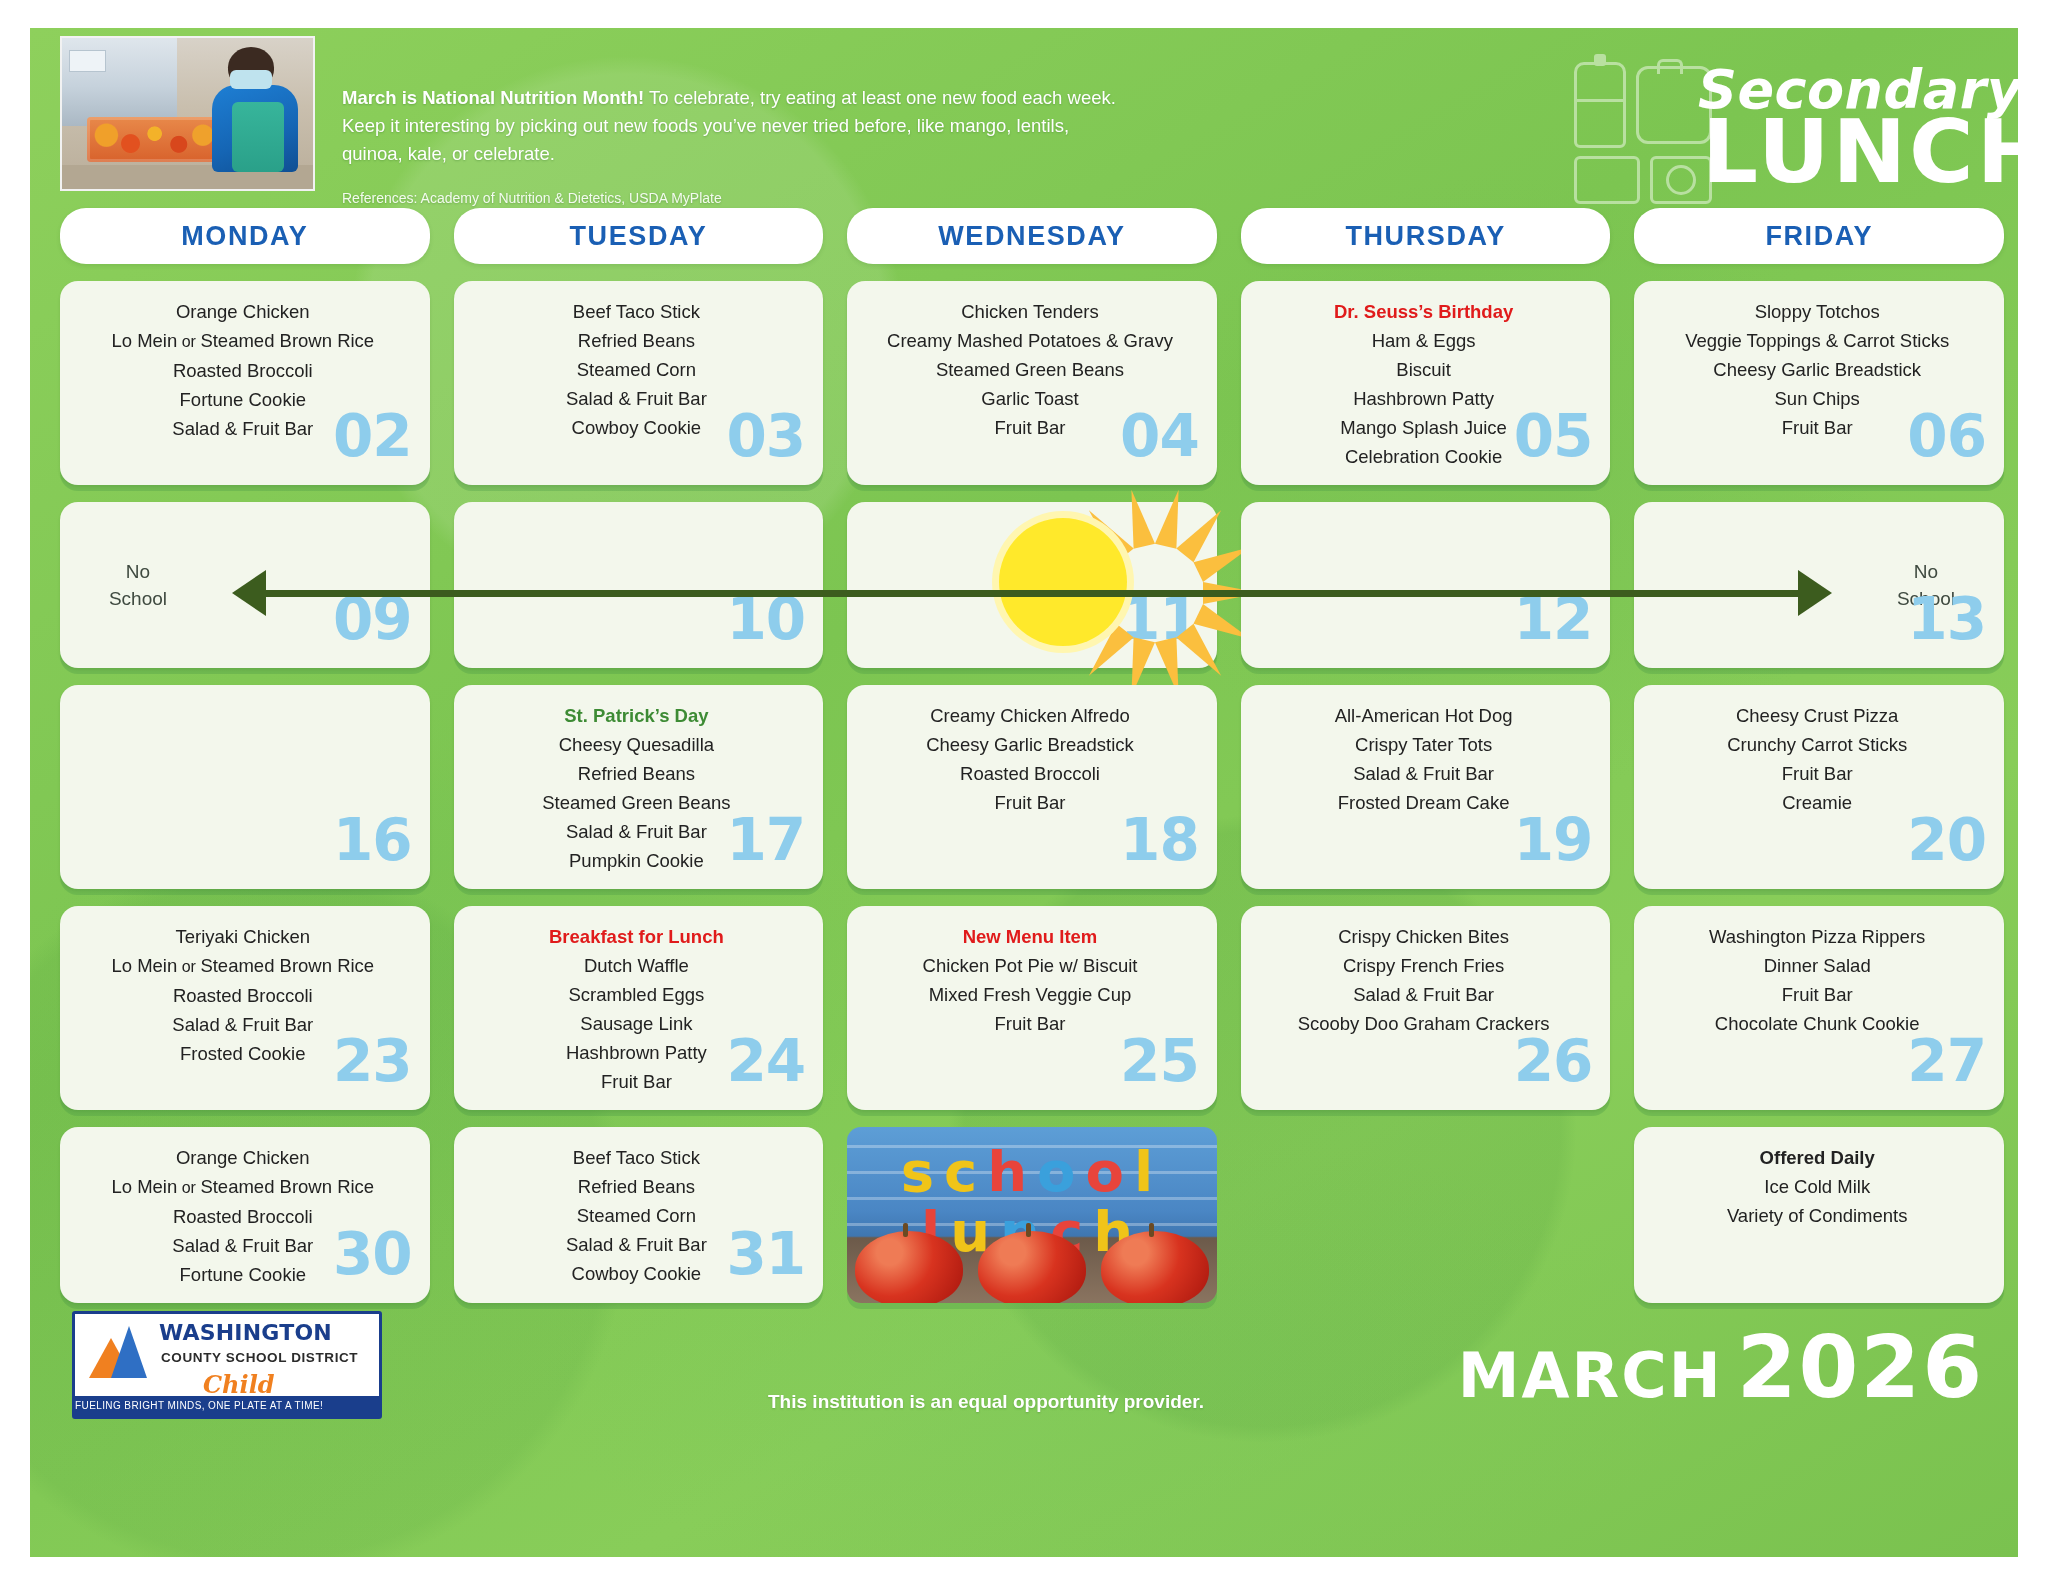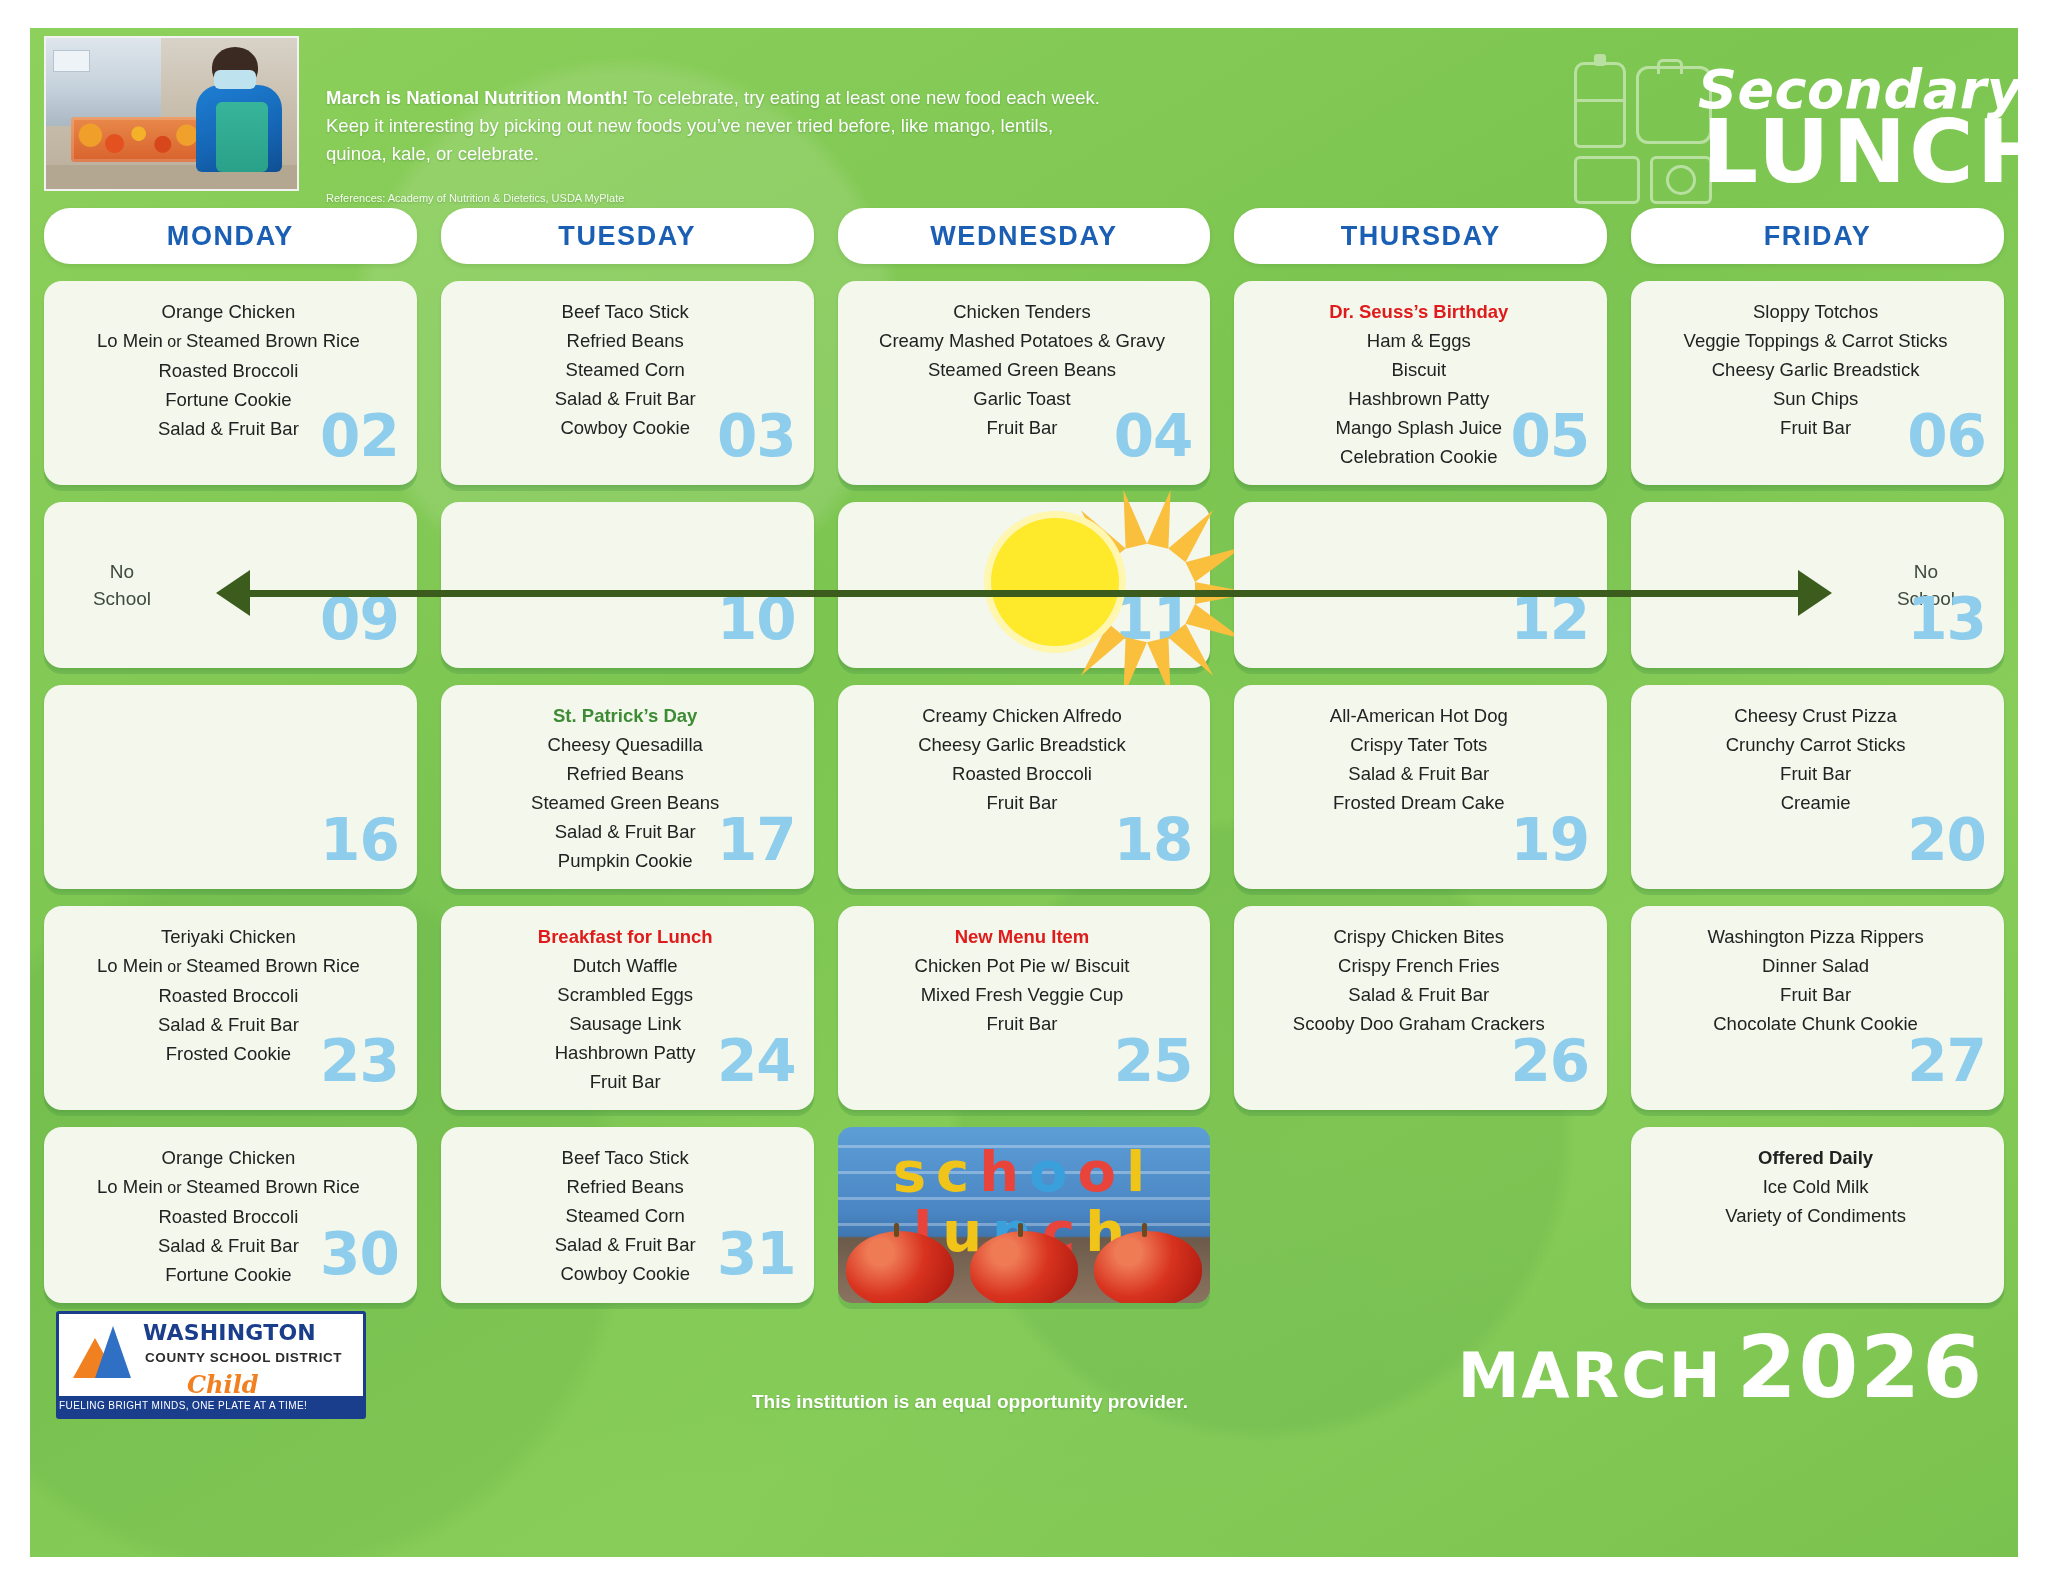--- a/index.html
+++ b/index.html
@@ -17,20 +17,21 @@
   }
   .sheet {
     position: relative;
     width: 100%; height: 100%;
     background:
       radial-gradient(ellipse 700px 420px at 22% 62%, rgba(120,195,85,.55) 0%, rgba(120,195,85,0) 62%),
       radial-gradient(ellipse 620px 520px at 74% 30%, rgba(118,192,82,.45) 0%, rgba(118,192,82,0) 60%),
       radial-gradient(ellipse 900px 380px at 55% 88%, rgba(126,200,90,.5) 0%, rgba(126,200,90,0) 65%),
       linear-gradient(150deg, #8ed05c 0%, #7cc551 40%, #88cd59 70%, #7ac24f 100%);
     overflow: hidden;
+    padding-left: 16px;
   }
   .sheet:before {
     content:"";
     position:absolute; inset:0;
     background:
       radial-gradient(circle at 30% 20%, rgba(255,255,255,.10) 0 14%, transparent 15%),
       radial-gradient(circle at 62% 72%, rgba(60,140,50,.12) 0 18%, transparent 19%),
       radial-gradient(circle at 12% 78%, rgba(60,140,50,.10) 0 16%, transparent 17%);
     pointer-events:none;
   }
@@ -69,21 +70,21 @@
     background: linear-gradient(180deg,#37b59b 0%, #2aa089 100%); border-radius:6px; }
   .hp-mask { position:absolute; left:22%; top:18%; width:42%; height:13%;
     background:#bfe3ee; border-radius:6px; }
   .hp-floor { position:absolute; left:0; bottom:0; width:100%; height:16%;
     background:#b3a792; }
 
   .intro { position: absolute; left: 296px; top: 56px; width: 900px; }
   .intro p { color:#ffffff; font-size: 18.5px; line-height: 28px;
     text-shadow: 0 1px 2px rgba(40,100,30,.32); }
   .intro .lead b { font-weight: 700; }
-  .intro .refs { margin-top: 16px; font-size: 11px; color:#f3fbee;
+  .intro .refs { margin-top: 16px; font-size: 14px; color:#f3fbee;
     text-shadow: 0 1px 2px rgba(40,100,30,.3); }
 
   .brand { position: absolute; right: 18px; top: 18px; width: 430px; height: 160px; }
   .brand-icons { position:absolute; left: 0; top: 10px; width: 150px; height: 145px;
     opacity:.55; }
   .bi { position:absolute; border:3px solid #eaf7e2; border-radius:8px; }
   .bi1 { left:4px;   top:6px;  width:52px;  height:86px; border-radius:10px 10px 6px 6px; }
   .bi1:after { content:""; position:absolute; left:38%; top:-11px; width:24%; height:12px;
     background:#eaf7e2; border-radius:3px; }
   .bi1 span { position:absolute; left:-3px; top:34px; width:52px; height:3px; background:#eaf7e2; }

